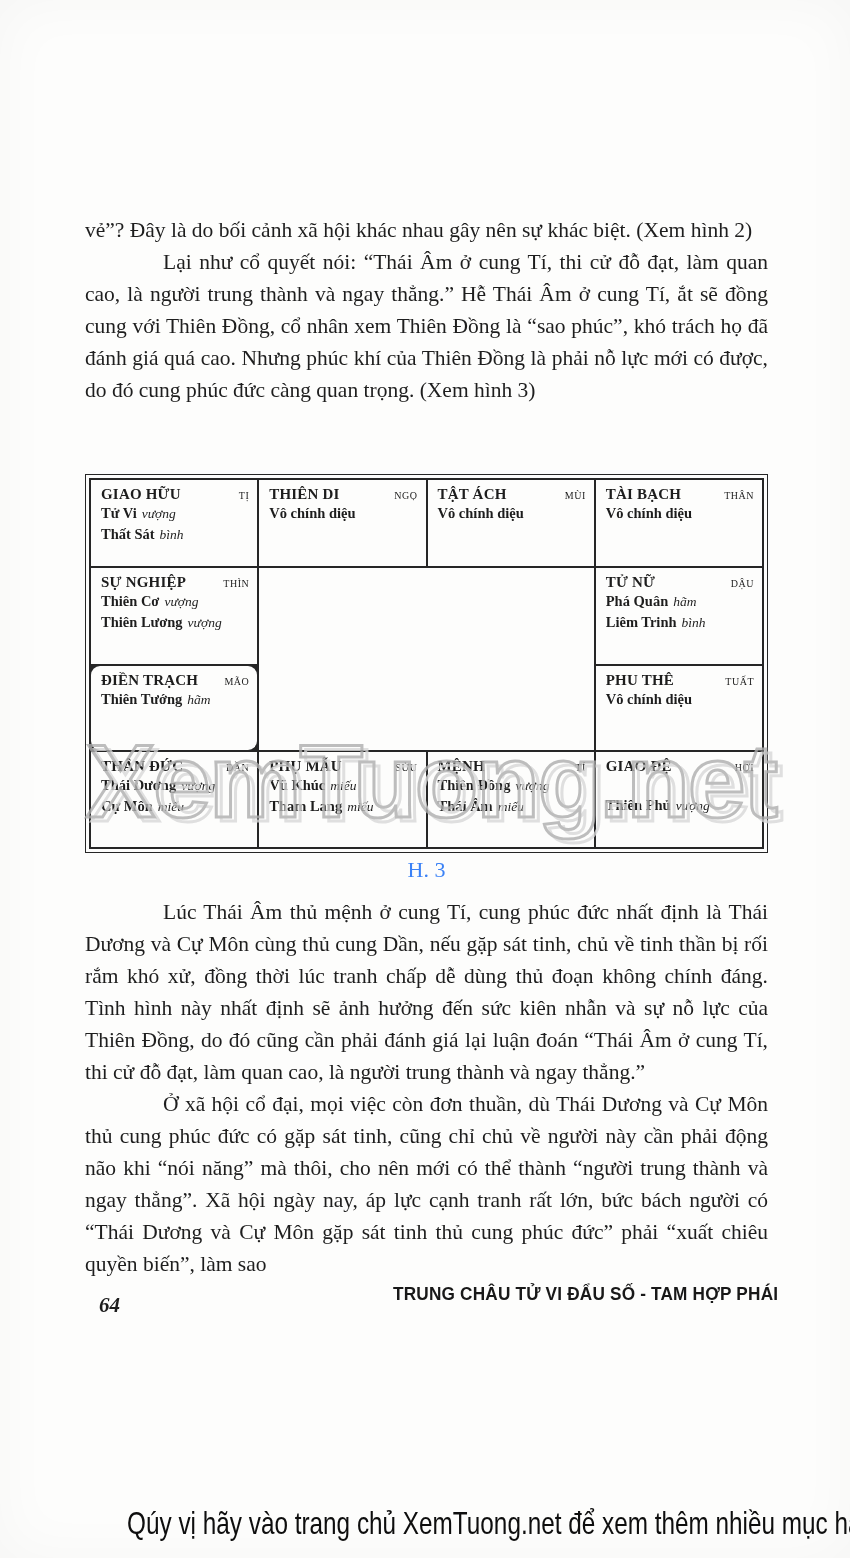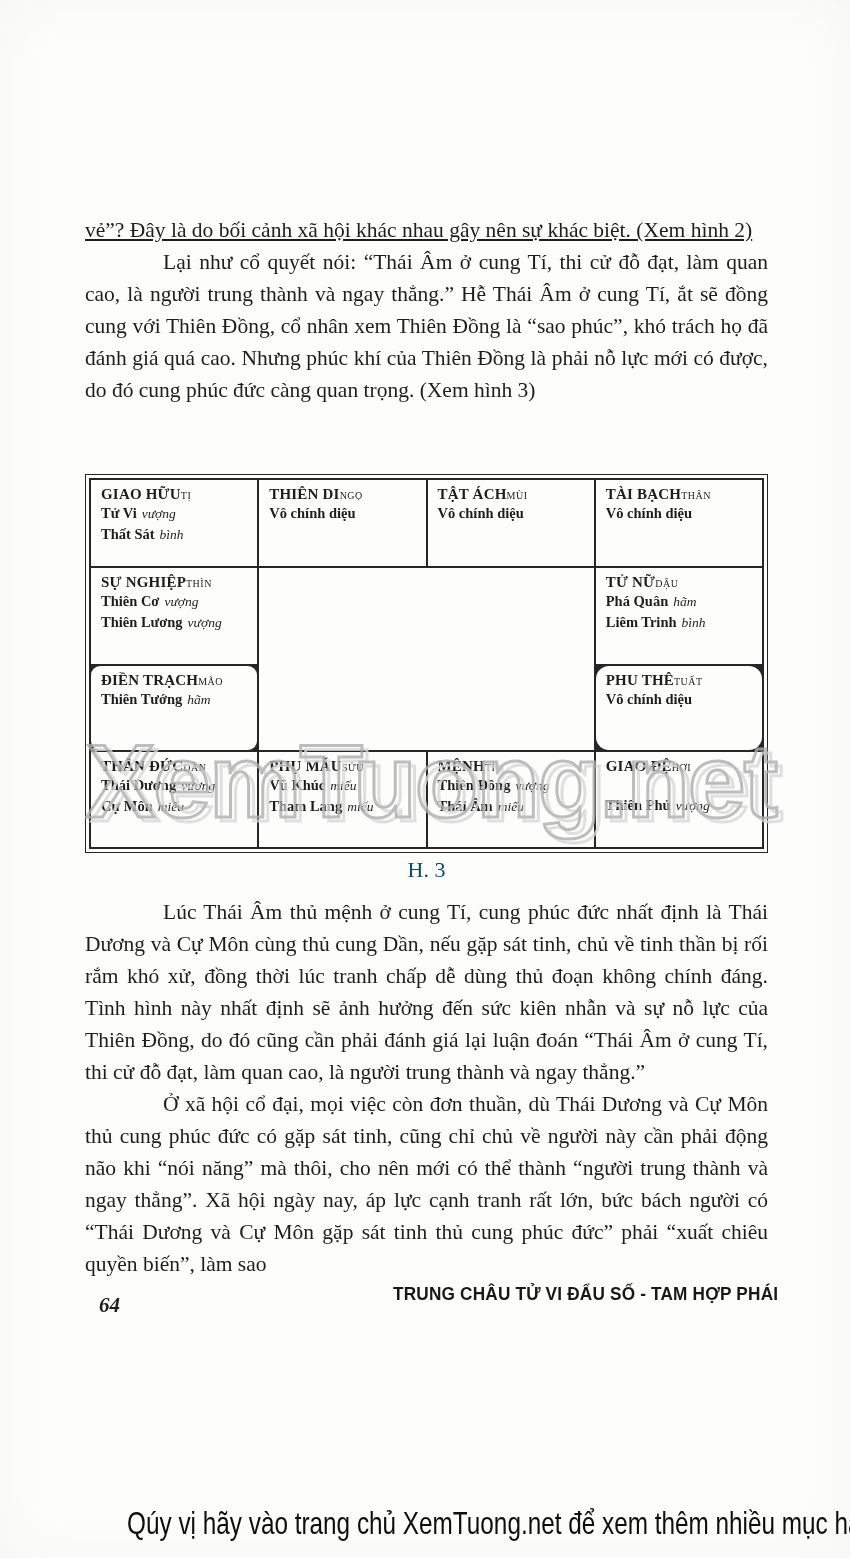--- a/index.html
+++ b/index.html
@@ -11,62 +11,62 @@
     box-shadow:inset 0 0 60px rgba(0,0,0,0.03);
   }
   
   .text-block{position:absolute; left:85px; width:683px;}
   .tb1{top:214px;}
   .tb2{top:896px;}
   .para{
     margin:0; font-size:21.5px; line-height:32px; text-align:justify;
     text-indent:78px; color:#1e1e1e;
   }
-  .para.no-indent{text-indent:0;text-decoration:underline;}
+  .para.no-indent{text-indent:0;}
   
   .figure{position:absolute; top:474px; left:85px; width:683px; height:379px;}
   .table-outer{
     box-sizing:border-box; width:100%; height:100%;
     border:1.5px solid #262626; padding:3px; background:#fdfdfc;
   }
   .grid{
     box-sizing:border-box; width:100%; height:100%;
     display:grid; grid-template-columns:repeat(4,1fr);
     grid-template-rows:86px 96px 84px 1fr;
     gap:2px; background:#262626; border:2px solid #262626;
   }
   .cell{background:#fdfdfc; padding:6px 8px 0 10px; box-sizing:border-box; overflow:hidden;}
-  .cell-head{display:flex; align-items:baseline;}
+  .cell-head{display:flex; justify-content:space-between; align-items:baseline;}
   .palace{font-weight:bold; font-size:15px; letter-spacing:.2px; white-space:nowrap;}
   .branch{font-size:10px; letter-spacing:.5px; white-space:nowrap;}
   .star-line{font-size:14.5px; line-height:20px; white-space:nowrap;}
   .star{font-weight:bold;}
   .status{font-style:italic; font-size:13.5px; margin-left:5px;}
   .star-line.gap{margin-top:20px;}
   .c-p1{grid-area:1/1/2/2;} .c-p2{grid-area:1/2/2/3;} .c-p3{grid-area:1/3/2/4;} .c-p4{grid-area:1/4/2/5;}
   .c-p5{grid-area:2/1/3/2;} .c-p6{grid-area:2/4/3/5;}
-  .c-p7{grid-area:3/1/4/2;border-radius:9px;} .c-p8{grid-area:3/4/4/5;border-radius:13px;}
+  .c-p7{grid-area:3/1/4/2;border-radius:9px;} .c-p8{grid-area:3/4/4/5;}
   .c-p9{grid-area:4/1/5/2;} .c-p10{grid-area:4/2/5/3;} .c-p11{grid-area:4/3/5/4;} .c-p12{grid-area:4/4/5/5;}
   .c-center{grid-area:2/2/4/4;}
   
   .watermark{
     position:absolute; top:255px; left:-12px; width:716px; height:115px;
     pointer-events:none; opacity:.8;
   }
   .watermark span{
     position:absolute; left:0; top:0; width:100%; text-align:center;
     font-family:"Liberation Sans", sans-serif; font-weight:bold;
     font-size:104px; line-height:104px; letter-spacing:-2px;
     color:transparent; -webkit-text-stroke:3px #aeaeae; white-space:nowrap;
   }
   .watermark .wm-back{transform:translate(5px,4px); -webkit-text-stroke:3px #d8d8d8;}
   
   .caption{
     position:absolute; top:857px; left:85px; width:683px;
-    text-align:center; font-size:22px; color:#0c4a6e;
+    text-align:center; font-size:22px; color:#3b82f6;
   }
   
   .footer{
     position:absolute; top:1293px; left:85px; width:693px;
     display:flex; justify-content:space-between; align-items:center;
   }
   .page-num{
     font-style:italic; font-weight:bold; font-size:21px; padding-left:14px;
   }
   .running-title{

